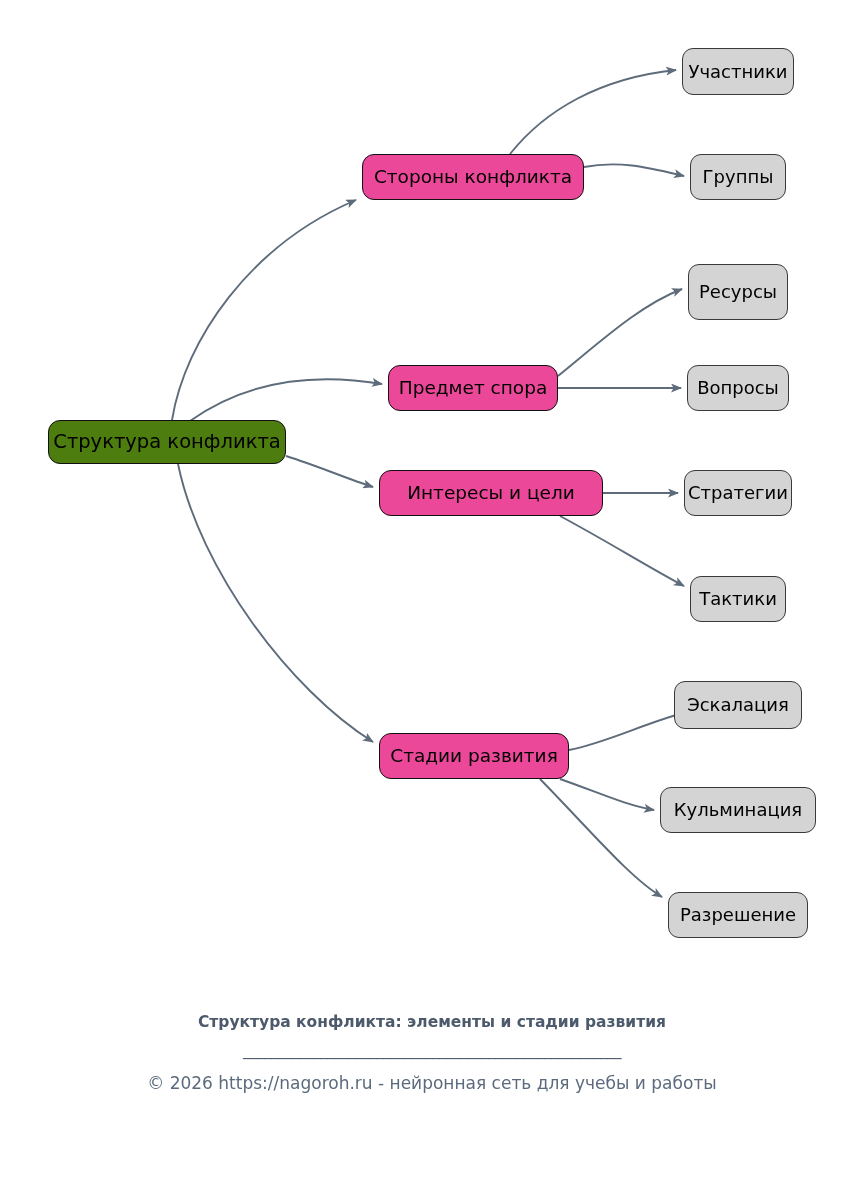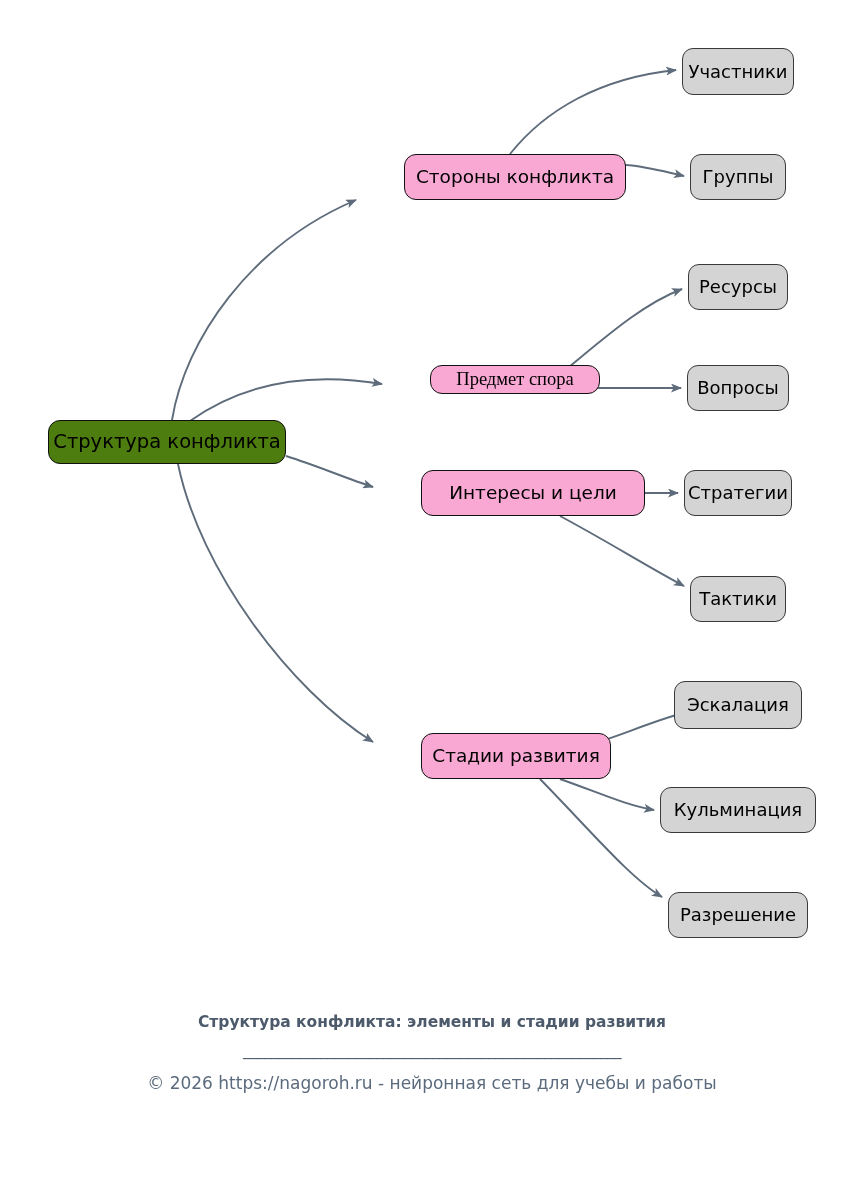--- a/index.html
+++ b/index.html
@@ -39,26 +39,25 @@
     line-height: 1.1;
   }
   .node-root {
     background: #4d7c0f;
     border: 1.6px solid #111111;
     color: #000000;
     font-size: 19.5px;
     border-radius: 12px;
   }
   .node-branch {
-    background: #f9a8d4;
+    background: #ec4899;
     border: 1.6px solid #111111;
     color: #000000;
     font-size: 18.5px;
     border-radius: 12px;
-    margin-left: 42px;
   }
   .node-leaf {
     background: #d4d4d4;
     border: 1.6px solid #3a3a3a;
     color: #000000;
     font-size: 18px;
     border-radius: 11px;
   }
   #footer {
     position: absolute;
@@ -130,24 +129,24 @@
   <div class="node node-branch" style="left:362px; top:154px; width:222px; height:46px;">
     <span>Стороны конфликта</span>
   </div>
   <div class="node node-leaf" style="left:682px; top:48px; width:112px; height:47px;">
     <span>Участники</span>
   </div>
   <div class="node node-leaf" style="left:690px; top:154px; width:96px; height:46px;">
     <span>Группы</span>
   </div>
 
-  <div class="node node-branch" style="left:388px; top:365px; width:170px; height:29px;font-family:Liberation Serif, serif;">
+  <div class="node node-branch" style="left:388px; top:365px; width:170px; height:46px;">
     <span>Предмет спора</span>
   </div>
-  <div class="node node-leaf" style="left:688px; top:264px; width:100px; height:46px;">
+  <div class="node node-leaf" style="left:688px; top:264px; width:100px; height:56px;">
     <span>Ресурсы</span>
   </div>
   <div class="node node-leaf" style="left:687px; top:365px; width:102px; height:46px;">
     <span>Вопросы</span>
   </div>
 
   <div class="node node-branch" style="left:379px; top:470px; width:224px; height:46px;">
     <span>Интересы и цели</span>
   </div>
   <div class="node node-leaf" style="left:684px; top:470px; width:108px; height:46px;">

